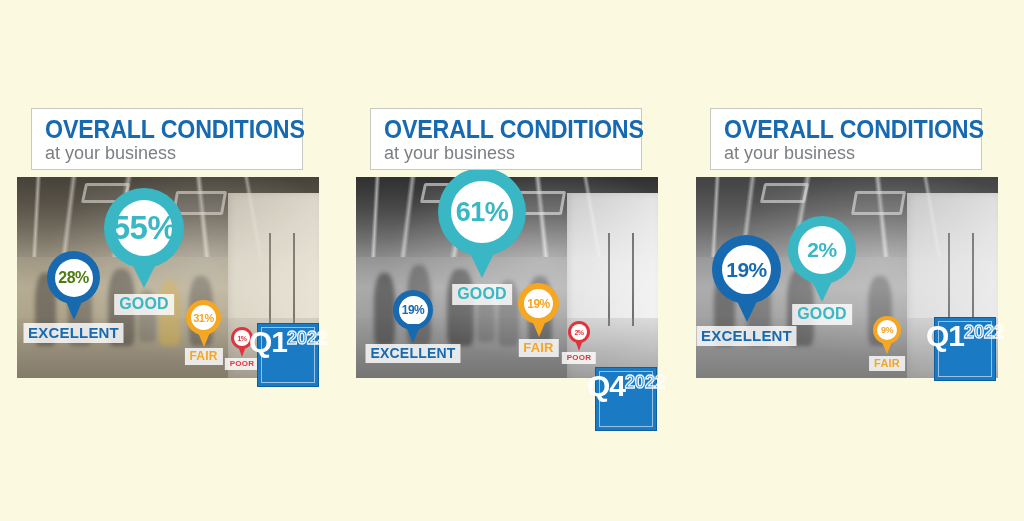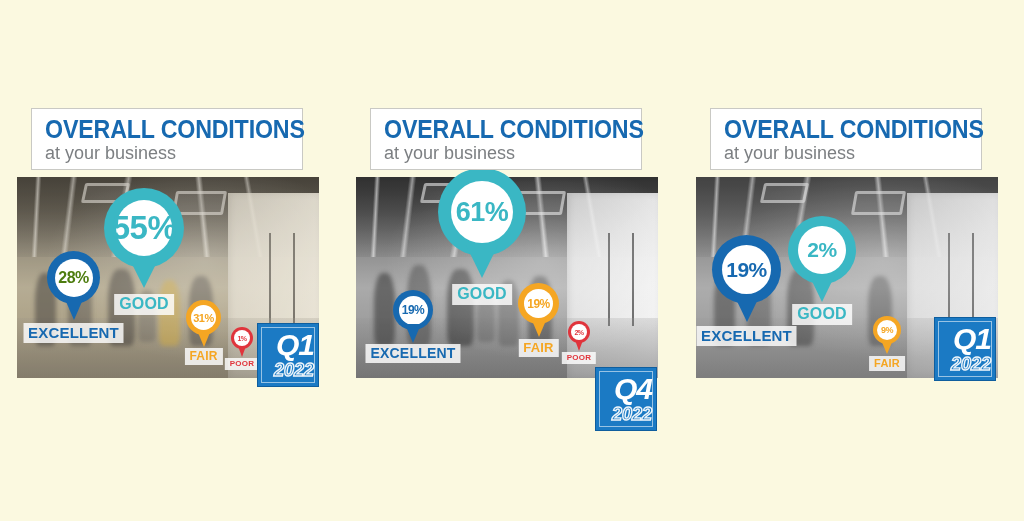--- a/index.html
+++ b/index.html
@@ -150,23 +150,22 @@
     width:62px;height:64px;
     background:#1b7ac4;
     border:1px solid #0f5e9e;
     box-sizing:border-box;
     padding:3px;
   }
   .qbadge .qinner{
     width:100%;height:100%;
     border:1px solid rgba(255,255,255,.55);
     box-sizing:border-box;
-    display:flex;flex-direction:column;align-items:flex-end;justify-content:center;
+    display:flex;flex-direction:row;align-items:flex-start;justify-content:center;
     line-height:1;
-    font-style:italic;
   }
   .qbadge .q{
     color:#ffffff;font-weight:bold;font-size:30px;
     letter-spacing:-1px;margin-top:-1px;
     font-family:"Liberation Sans Narrow","Liberation Sans",sans-serif;
   }
   .qbadge .yr{
     font-weight:bold;font-size:18px;letter-spacing:0px;margin-top:1px;
     color:transparent;
     -webkit-text-stroke:1.4px rgba(255,255,255,.92);

